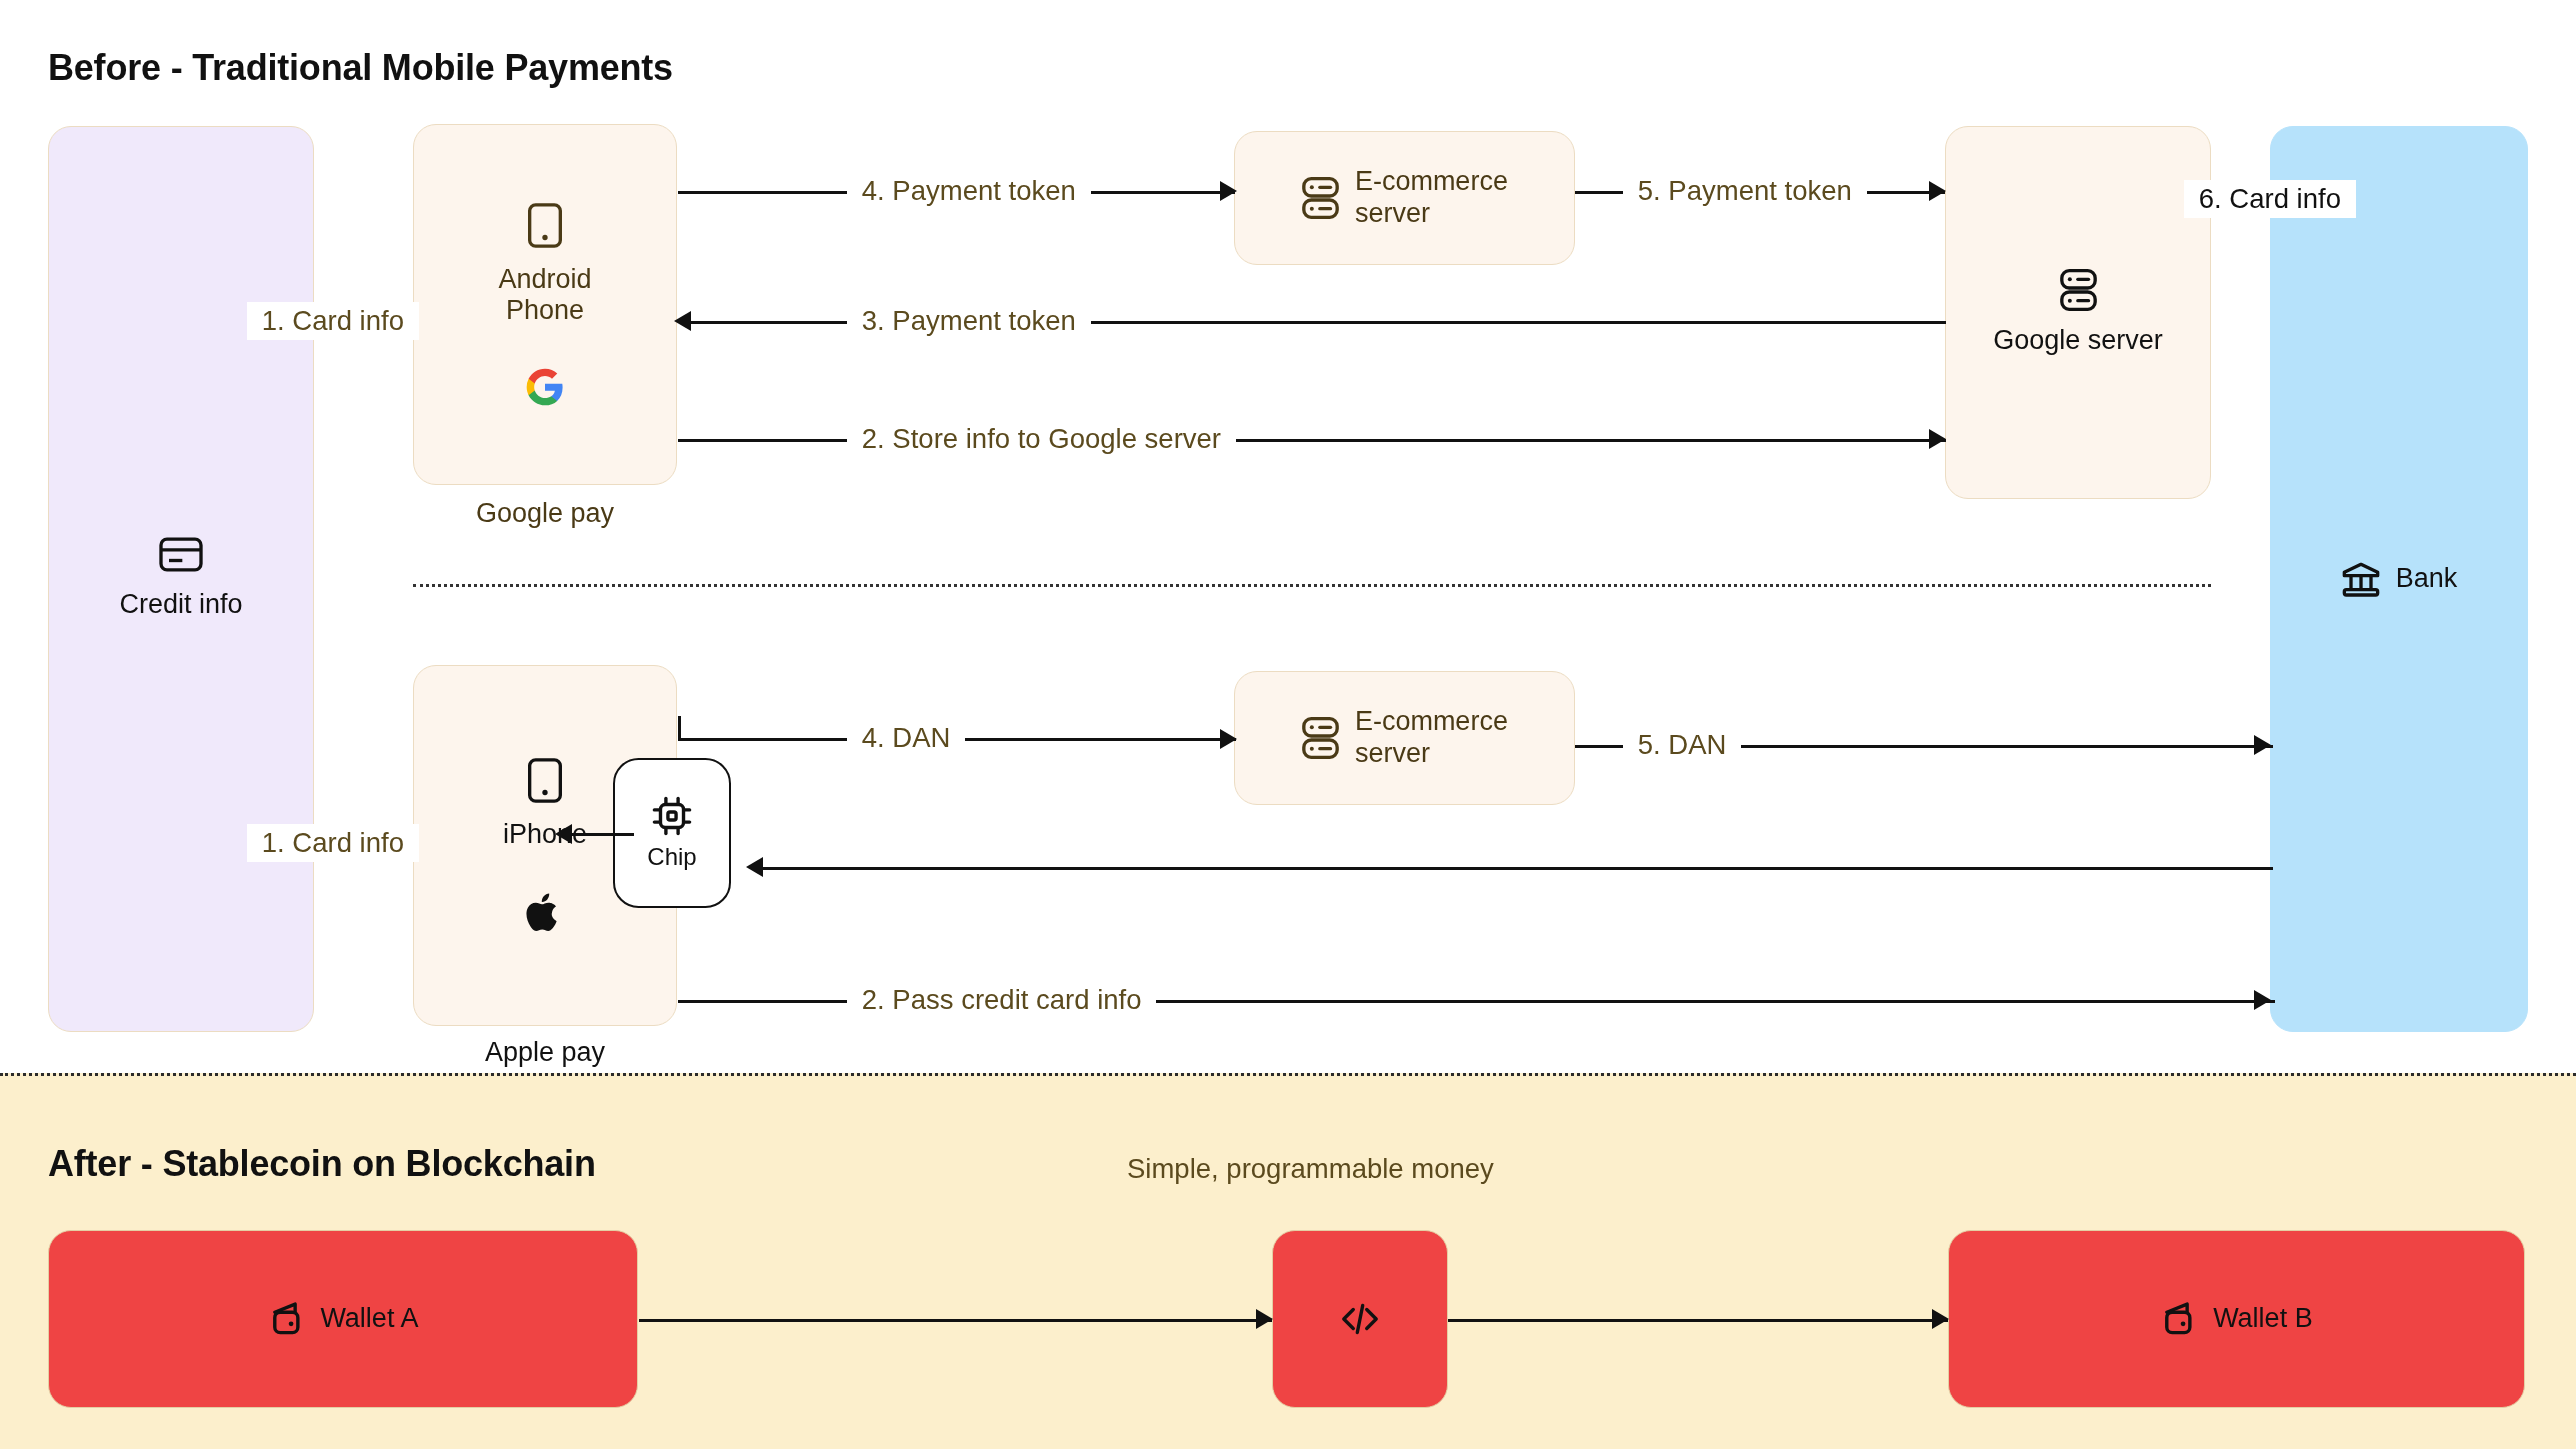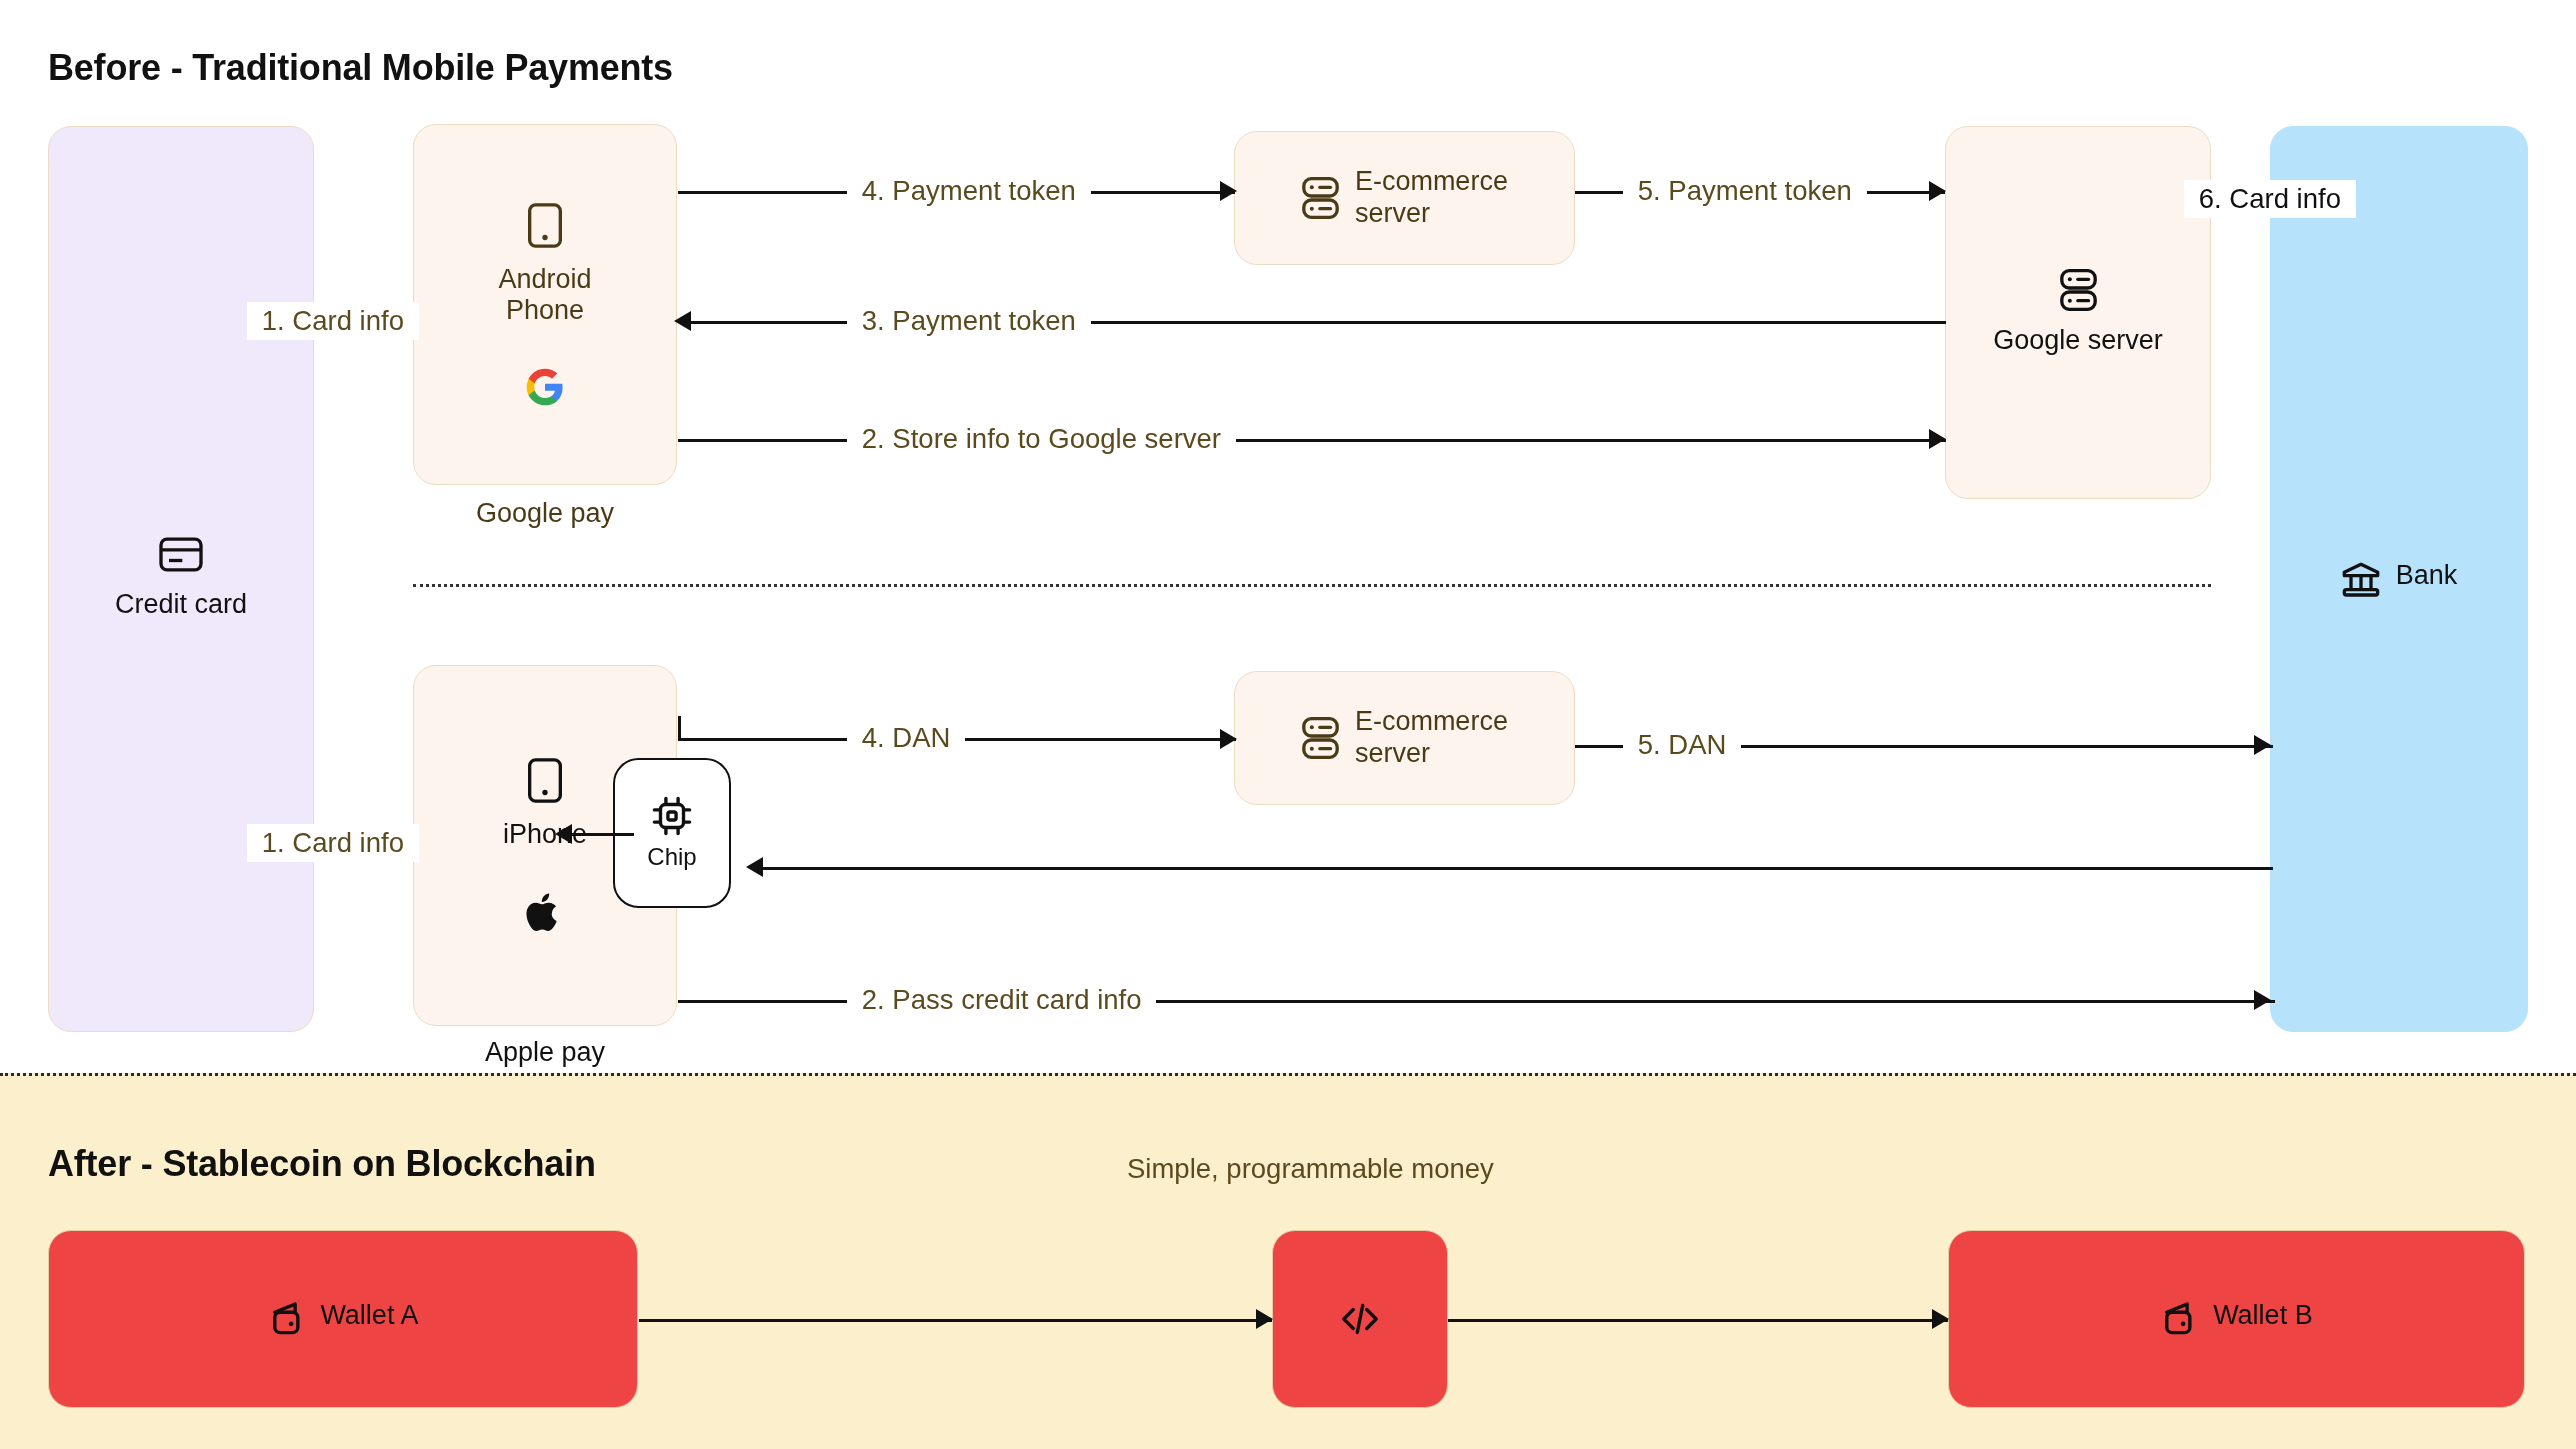--- a/index.html
+++ b/index.html
@@ -53,21 +53,21 @@
   .node-label {
     font-size: 27px;
     color: #4a3a16;
     text-align: center;
     line-height: 1.18;
     white-space: pre-line;
   }
   .node-label.dark { color: #111111; }
   .node-label.small { font-size: 24px; }
 
-  .row-label { display: flex; gap: 14.8px; }
+  .row-label { display: flex; align-items: center; gap: 14.8px; }
 
   
   .node-caption {
     position: absolute;
     font-size: 27px;
     color: #4a3a16;
     text-align: center;
     white-space: nowrap;
   }
   .node-caption.dark { color: #111111; }
@@ -123,21 +123,21 @@
   <div class="section-title" id="before-title">Before - Traditional Mobile Payments</div>
 
   <div class="node purple" style="left:48px; top:126px; width:266px; height:906px;">
     <span class="icon" style="margin-bottom:17.4px;">
       <svg width="44" height="35" viewBox="0 0 66 52">
         <rect x="3" y="3" width="60" height="46" rx="9" fill="none" stroke="#111" stroke-width="5"></rect>
         <line x1="3" y1="19" x2="63" y2="19" stroke="#111" stroke-width="5"></line>
         <line x1="15" y1="35" x2="35" y2="35" stroke="#111" stroke-width="5"></line>
       </svg>
     </span>
-    <div class="node-label dark">Credit card</div>
+    <div class="node-label dark">Credit info</div>
   </div>
 
   <div class="node cream" style="left:413px; top:124px; width:264px; height:361px;">
     <span class="icon" style="margin-bottom:14.8px;">
       <svg width="36" height="47" viewBox="0 0 54 70">
         <rect x="4" y="4" width="46" height="62" rx="9" fill="none" stroke="#4a3a16" stroke-width="5"></rect>
         <circle cx="27" cy="53" r="4" fill="#4a3a16"></circle>
       </svg>
     </span>
     <div class="node-label">Android

